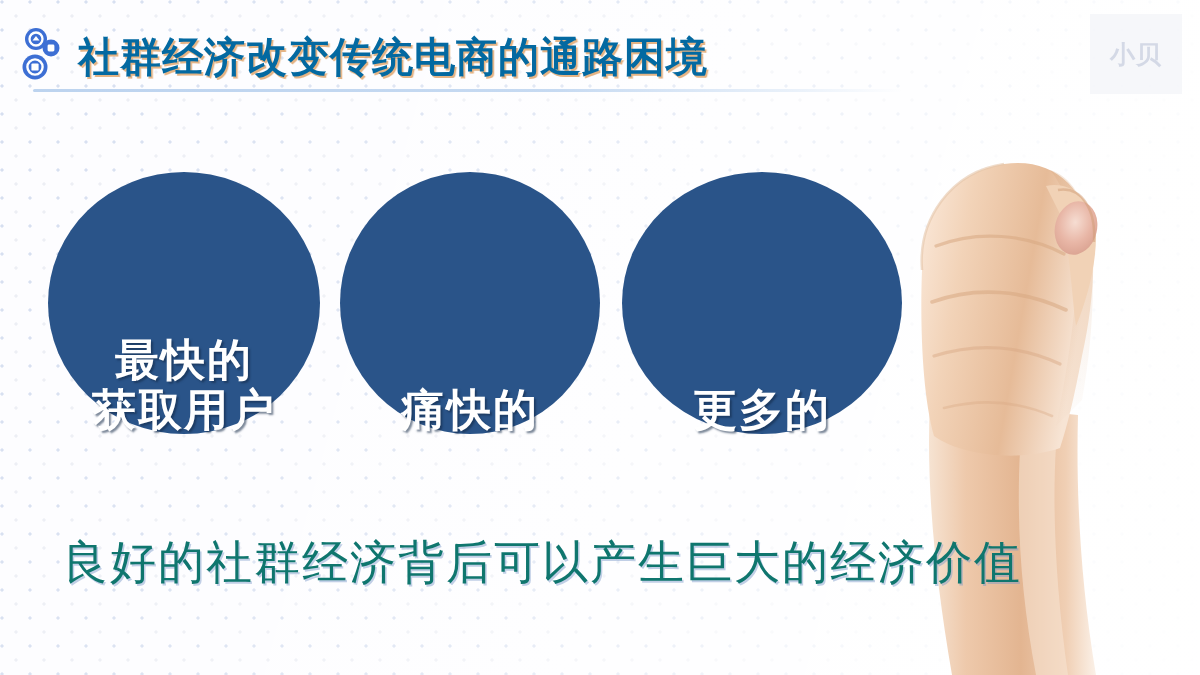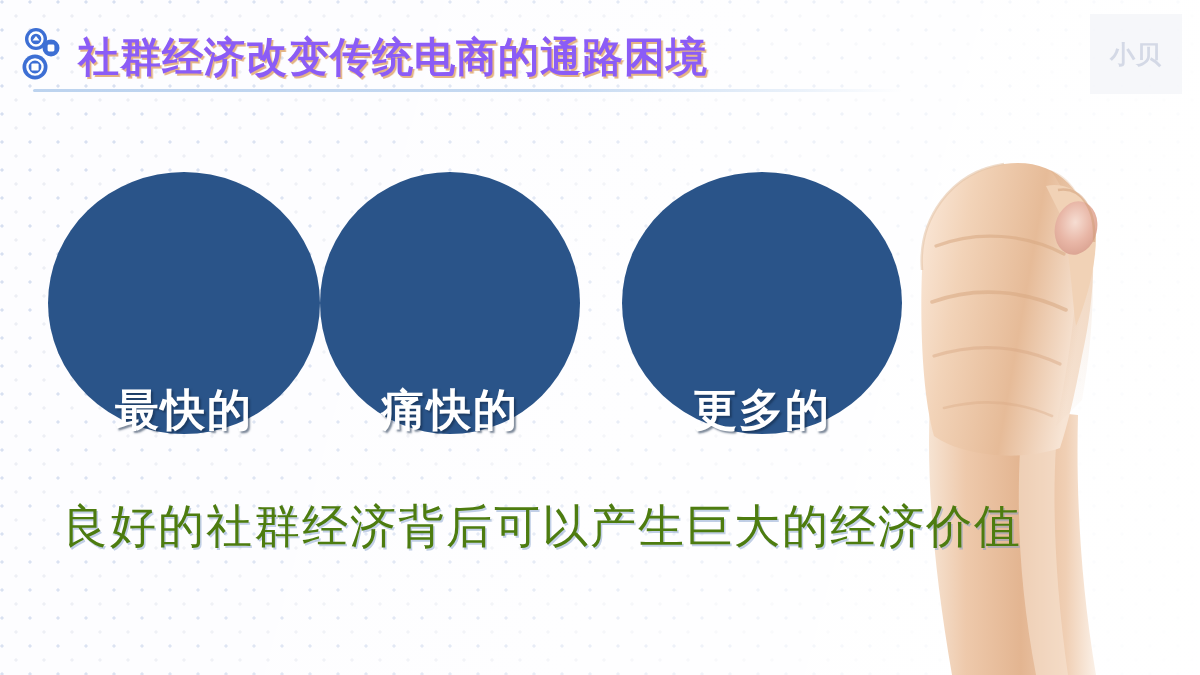--- a/index.html
+++ b/index.html
@@ -52,21 +52,21 @@
     height: 56px;
   }
   .brand-icon svg { display:block; }
 
   .slide-title {
     position: absolute;
     left: 78px;
     top: 30px;
     font-size: 41px;
     font-weight: bold;
-    color: #8b5cf6;
+    color: #0369a1;
     letter-spacing: 1px;
     white-space: nowrap;
     text-shadow:
        1.5px 1.5px 0 rgba(214,136,62,0.55),
        2.5px 2px 0 rgba(235,186,140,0.30);
   }
 
   .title-rule {
     position: absolute;
     left: 33px;
@@ -137,32 +137,32 @@
   }
   .bubble .line {
     font-size: 44px;
     font-weight: bold;
     line-height: 1.12;
     letter-spacing: 2px;
     text-shadow: 2px 2px 2px rgba(18,40,70,0.55);
     white-space: nowrap;
   }
   .bubble-1 { left: 48px;  width: 272px; }
-  .bubble-2 { left: 320px; width: 260px; }
+  .bubble-2 { left: 340px; width: 260px; }
   .bubble-3 { left: 622px; width: 280px; }
 
   
   .caption {
     position: absolute;
     left: 62px;
-    top: 496px;
+    top: 532px;
     z-index: 6;
     font-size: 46px;
     font-weight: normal;
-    color: #4d7c0f;
+    color: #0f766e;
     letter-spacing: 2px;
     white-space: nowrap;
     text-shadow: 1.5px 1.5px 0 rgba(120,150,200,0.45);
   }
 </style>
 </head>
 <body>
 
 <div id="slide">
 
@@ -238,20 +238,21 @@
     <div class="slide-title">社群经济改变传统电商的通路困境</div>
     <div class="title-rule"></div>
   </div>
 
   <div class="watermark">小贝</div>
 
   <div class="circles">
 
     <div class="bubble bubble-1">
       <div class="line">最快的</div>
+      <div class="line">获取用户</div>
     </div>
 
     <div class="bubble bubble-2">
       <div class="line">痛快的</div>
     </div>
 
     <div class="bubble bubble-3">
       <div class="line">更多的</div>
     </div>
   </div>

